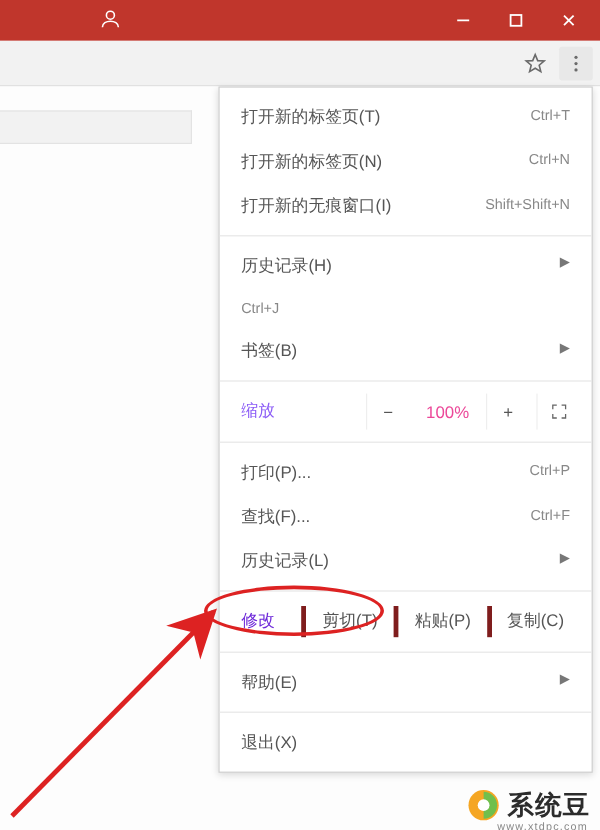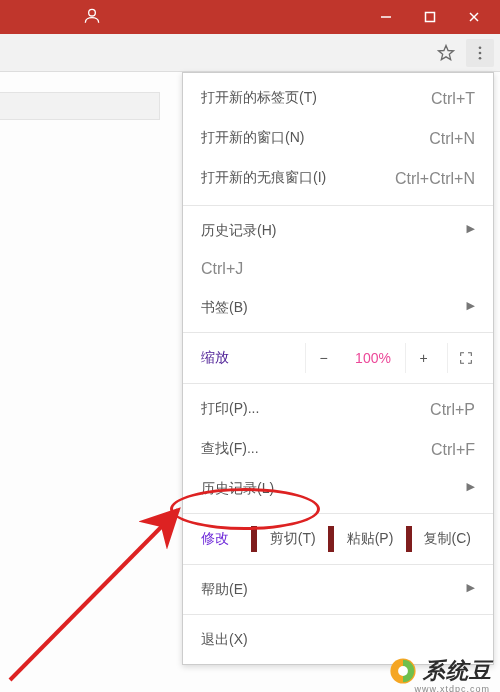--- a/index.html
+++ b/index.html
@@ -72,34 +72,34 @@
   }
   .menu-item {
     display: flex;
     align-items: flex-start;
     justify-content: space-between;
     padding: 8px 18px;
     color: #555;
     line-height: 1.5;
     white-space: nowrap;
   }
-  .menu-item .shortcut { color: #888; font-size: 16px; }
+  .menu-item .shortcut { color: #888; font-size: 12px; }
   .menu-item .chev { color: #777; font-size: 11px; }
   .menu hr {
     border: none;
     border-top: 1px solid #e6e6e6;
     margin: 6px 0;
   }
   .zoom-row {
     display: flex;
     align-items: center;
     padding: 4px 10px 4px 18px;
     gap: 6px;
   }
-  .zoom-label { flex: 0 0 auto; padding-right: 18px; color: #4c1d95; }
+  .zoom-label { flex: 0 0 auto; padding-right: 18px; color: #8b5cf6; }
   .zoom-btn {
     width: 36px; height: 30px;
     display: flex; align-items: center; justify-content: center;
     color: #555;
     border-left: 1px solid #eee;
   }
   .zoom-val { width: 52px; text-align: center; color: #ec4899; }
   .fs-btn {
     width: 36px; height: 30px;
     display: flex; align-items: center; justify-content: center;
@@ -109,21 +109,21 @@
   .edit-row {
     display: flex;
     align-items: center;
     padding: 6px 10px 6px 18px;
   }
   .edit-label { flex: 0 0 auto; padding-right: 22px; color: #6d28d9; }
   .edit-btn {
     flex: 1;
     text-align: center;
     padding: 4px 0;
-    border-left: 6px solid #7f1d1d;
+    border-left: 4px solid #7f1d1d;
     color: #555;
   }
   .annot-ellipse {
     position: absolute;
     border: 3px solid #d22;
     border-radius: 50%;
     width: 150px;
     height: 42px;
     left: 170px;
     top: 488px;
@@ -140,21 +140,20 @@
     bottom: 6px;
     display: flex;
     align-items: center;
     gap: 6px;
   }
   .wm-logo {
     width: 28px; height: 28px;
   }
   .wm-text {
     font-size: 22px;
-    font-style: italic;
     font-weight: 700;
     color: #2c2c2c;
     letter-spacing: 1px;
   }
   .wm-sub {
     position: absolute;
     right: 10px;
     bottom: -2px;
     font-size: 9px;
     color: #888;
@@ -207,26 +206,26 @@
 <div class="content">
   <div class="side-strip"></div>
 </div>
 
 <div class="menu" style="top:72px">
   <div class="menu-item">
     <span>打开新的标签页(T)</span>
     <span class="shortcut">Ctrl+T</span>
   </div>
   <div class="menu-item">
-    <span>打开新的窗口(N)</span>
+    <span>打开新的标签页(N)</span>
     <span class="shortcut">Ctrl+N</span>
   </div>
   <div class="menu-item">
     <span>打开新的无痕窗口(I)</span>
-    <span class="shortcut">Ctrl+Ctrl+N</span>
+    <span class="shortcut">Shift+Shift+N</span>
   </div>
   <hr>
   <div class="menu-item">
     <span>历史记录(H)</span>
     <span class="chev">▶</span>
   </div>
   <div class="menu-item">
     <span class="shortcut">Ctrl+J</span>
   </div>
   <div class="menu-item">

